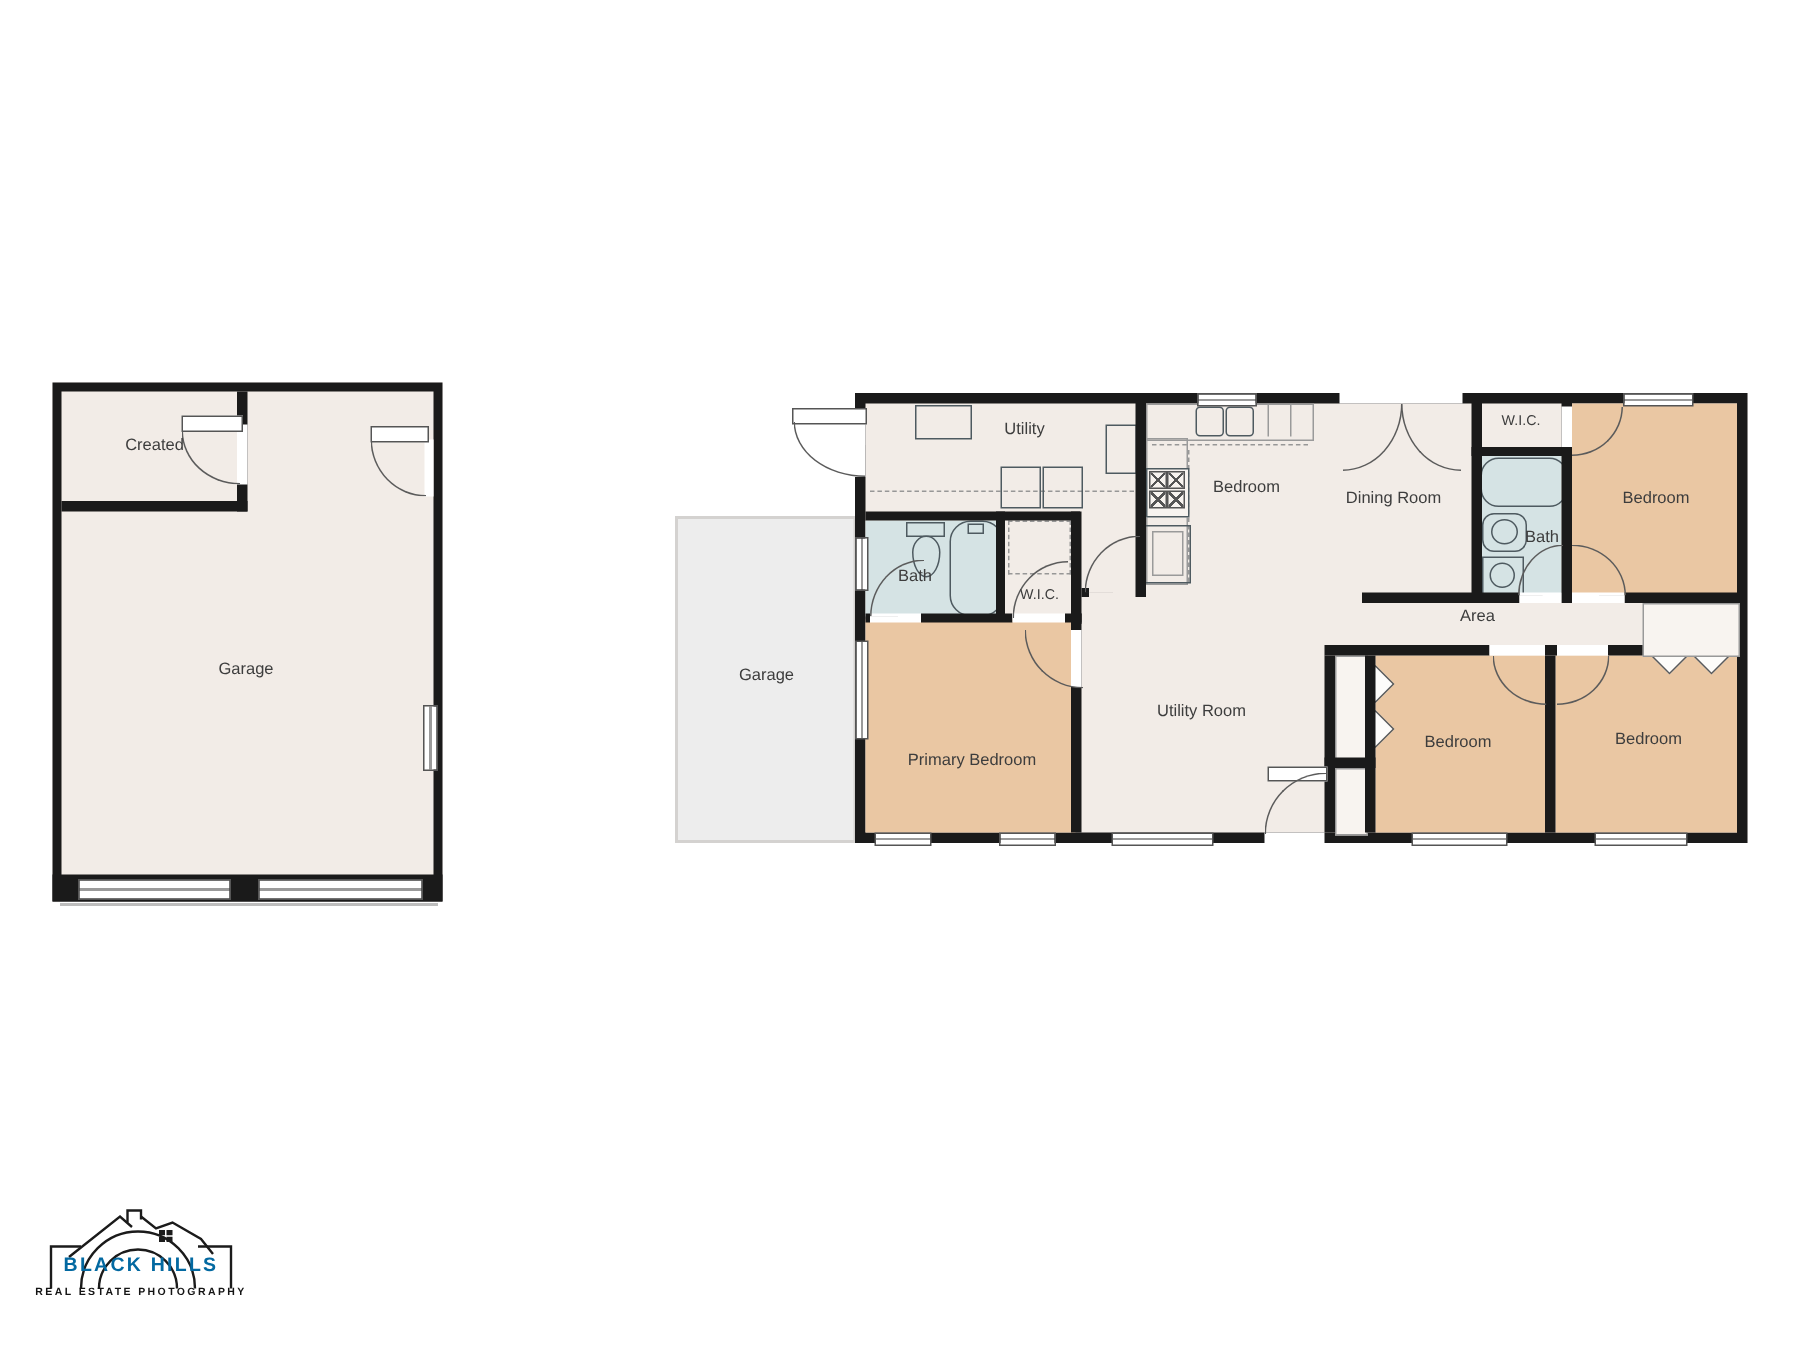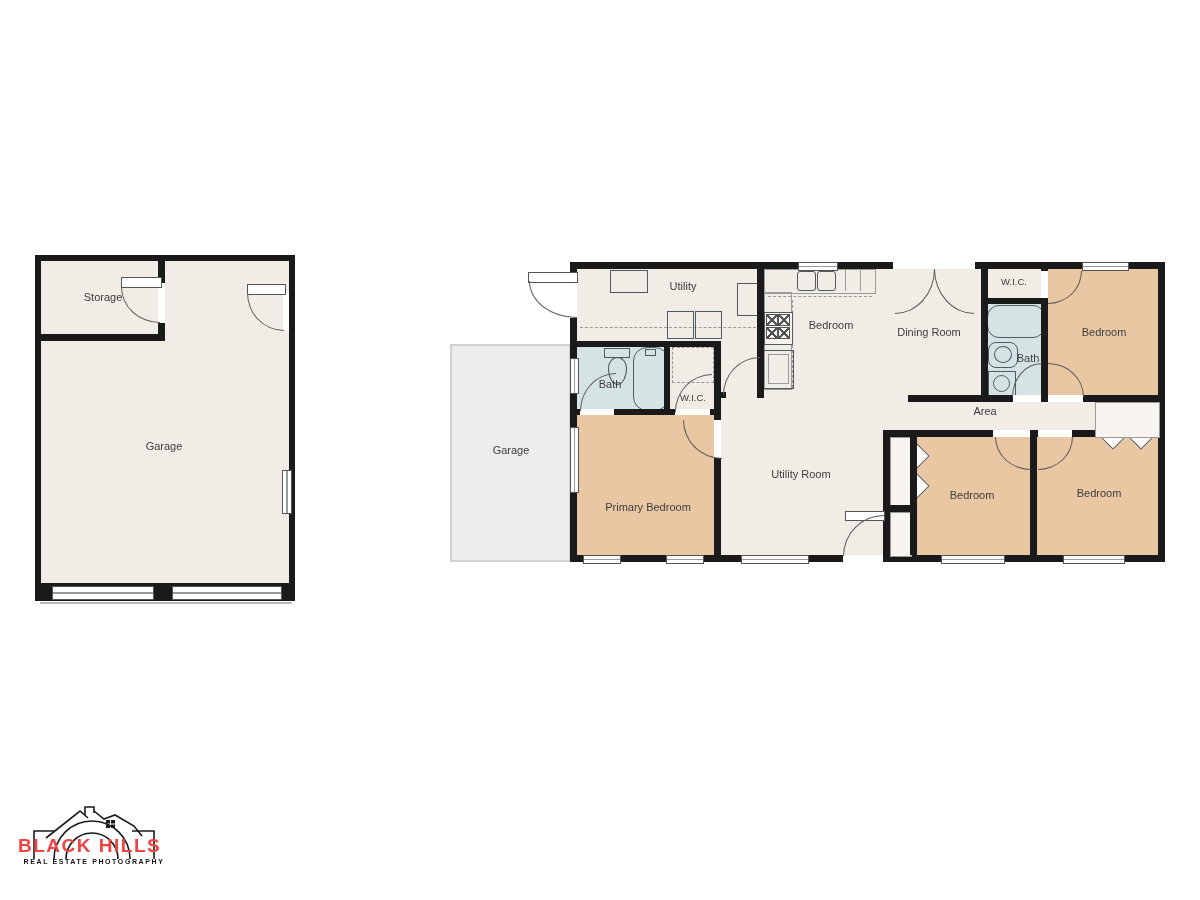--- a/index.html
+++ b/index.html
@@ -29,22 +29,22 @@
   .dash-h{position:absolute;border-top:1px dashed #979797;z-index:4;}
   .dash-v{position:absolute;border-left:1px dashed #979797;z-index:4;}
   .vmark{position:absolute;width:16px;height:16px;background:#fdfcfa;border:1px solid #5a5a5a;
          transform:rotate(45deg);z-index:3;}
   .closetbox{position:absolute;background:#f8f4f0;border:1px solid #999;z-index:5;}
   .burner{position:absolute;width:10px;height:10px;border:1px solid #555;z-index:5;
     background:linear-gradient(45deg,transparent 44%,#555 44%,#555 56%,transparent 56%),
                linear-gradient(-45deg,transparent 44%,#555 44%,#555 56%,transparent 56%);}
   #footer{position:absolute;left:0;top:862px;width:1200px;text-align:center;font-size:11.5px;color:#2e2e2e;z-index:9;}
   #logo{position:absolute;left:18px;top:795px;width:160px;height:92px;z-index:9;}
-  #logo-title{position:absolute;left:0;top:40px;width:152px;font-weight:bold;
-      font-size:19px;letter-spacing:1.5px;color:#ef4444;z-index:10;}
+  #logo-title{position:absolute;left:0;top:40px;width:152px;text-align:center;font-weight:bold;
+      font-size:13px;letter-spacing:1.5px;color:#0369a1;z-index:10;}
   #logo-sub{position:absolute;left:0;top:63px;width:152px;text-align:center;font-weight:bold;
       font-size:7px;letter-spacing:1.6px;color:#141414;z-index:10;}
 </style>
 </head>
 <body>
 
 <div id="canvas">
 
   <div class="abs" style="left:450px;top:344px;width:121px;height:218px;background:#ededed;border:2px solid #d4d2d0;z-index:0;"></div>
   <div class="label" style="left:511px;top:450px;">Garage</div>
@@ -62,21 +62,21 @@
   <div class="leaf" style="left:247px;top:284px;width:37px;height:9px;"></div>
   <div class="arc arc-bl" style="left:247px;top:293px;width:36px;height:37px;"></div>
 
   <div class="window-v" style="left:282px;top:470px;width:8px;height:42px;"></div>
 
   <div class="wall" style="left:35px;top:583px;width:260px;height:18px;"></div>
   <div class="window-h" style="left:52px;top:586px;width:100px;height:12px;"></div>
   <div class="window-h" style="left:172px;top:586px;width:108px;height:12px;"></div>
   <div class="abs" style="left:40px;top:602px;width:252px;height:2px;background:#bdbdbd;z-index:6;"></div>
 
-  <div class="label" style="left:103px;top:297px;">Storage</div>
+  <div class="label" style="left:103px;top:297px;">Created</div>
   <div class="label" style="left:164px;top:446px;">Garage</div>
 
   <div class="abs" style="left:570px;top:262px;width:595px;height:300px;background:#f2ece7;border:7px solid #1a1a1a;z-index:1;"></div>
 
   <div class="room tan" style="left:577px;top:413px;width:140px;height:142px;"></div>
   <div class="room bathblue" style="left:577px;top:347px;width:90px;height:64px;"></div>
   <div class="room bathblue" style="left:988px;top:304px;width:53px;height:93px;"></div>
   <div class="room tan" style="left:1048px;top:269px;width:110px;height:128px;"></div>
   <div class="room tan" style="left:917px;top:437px;width:113px;height:118px;"></div>
   <div class="room tan" style="left:1037px;top:437px;width:121px;height:118px;"></div>

